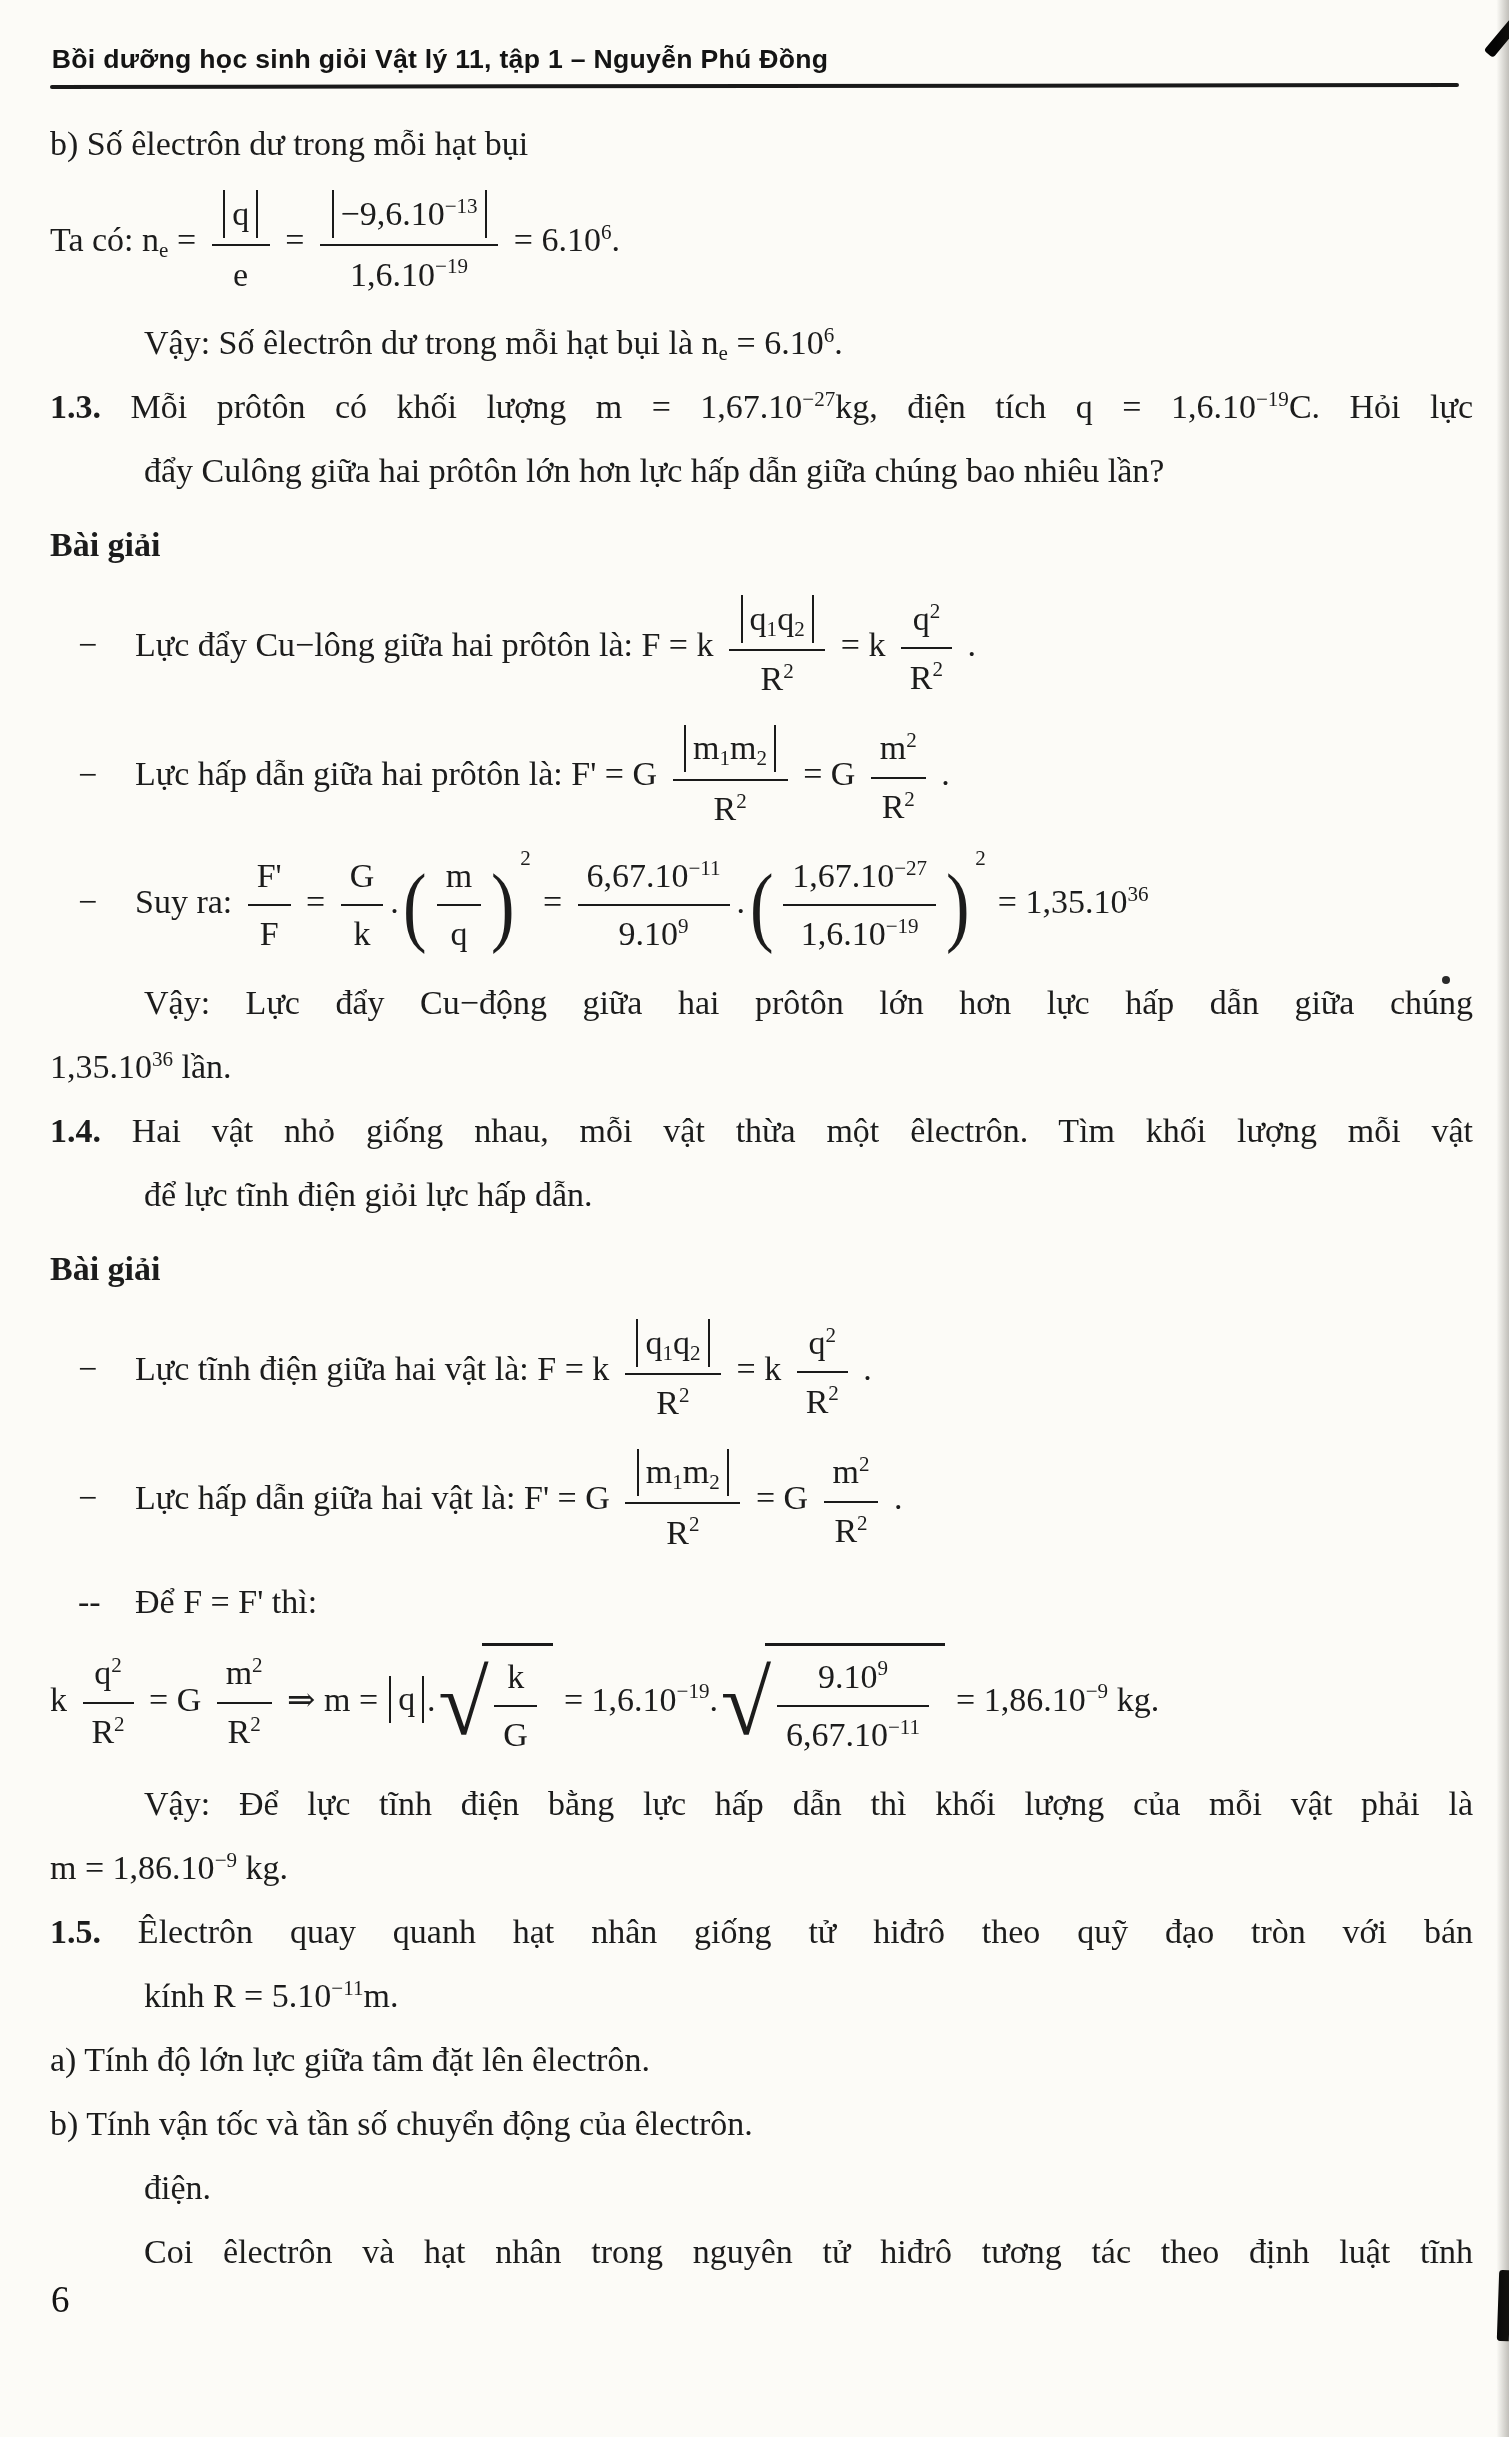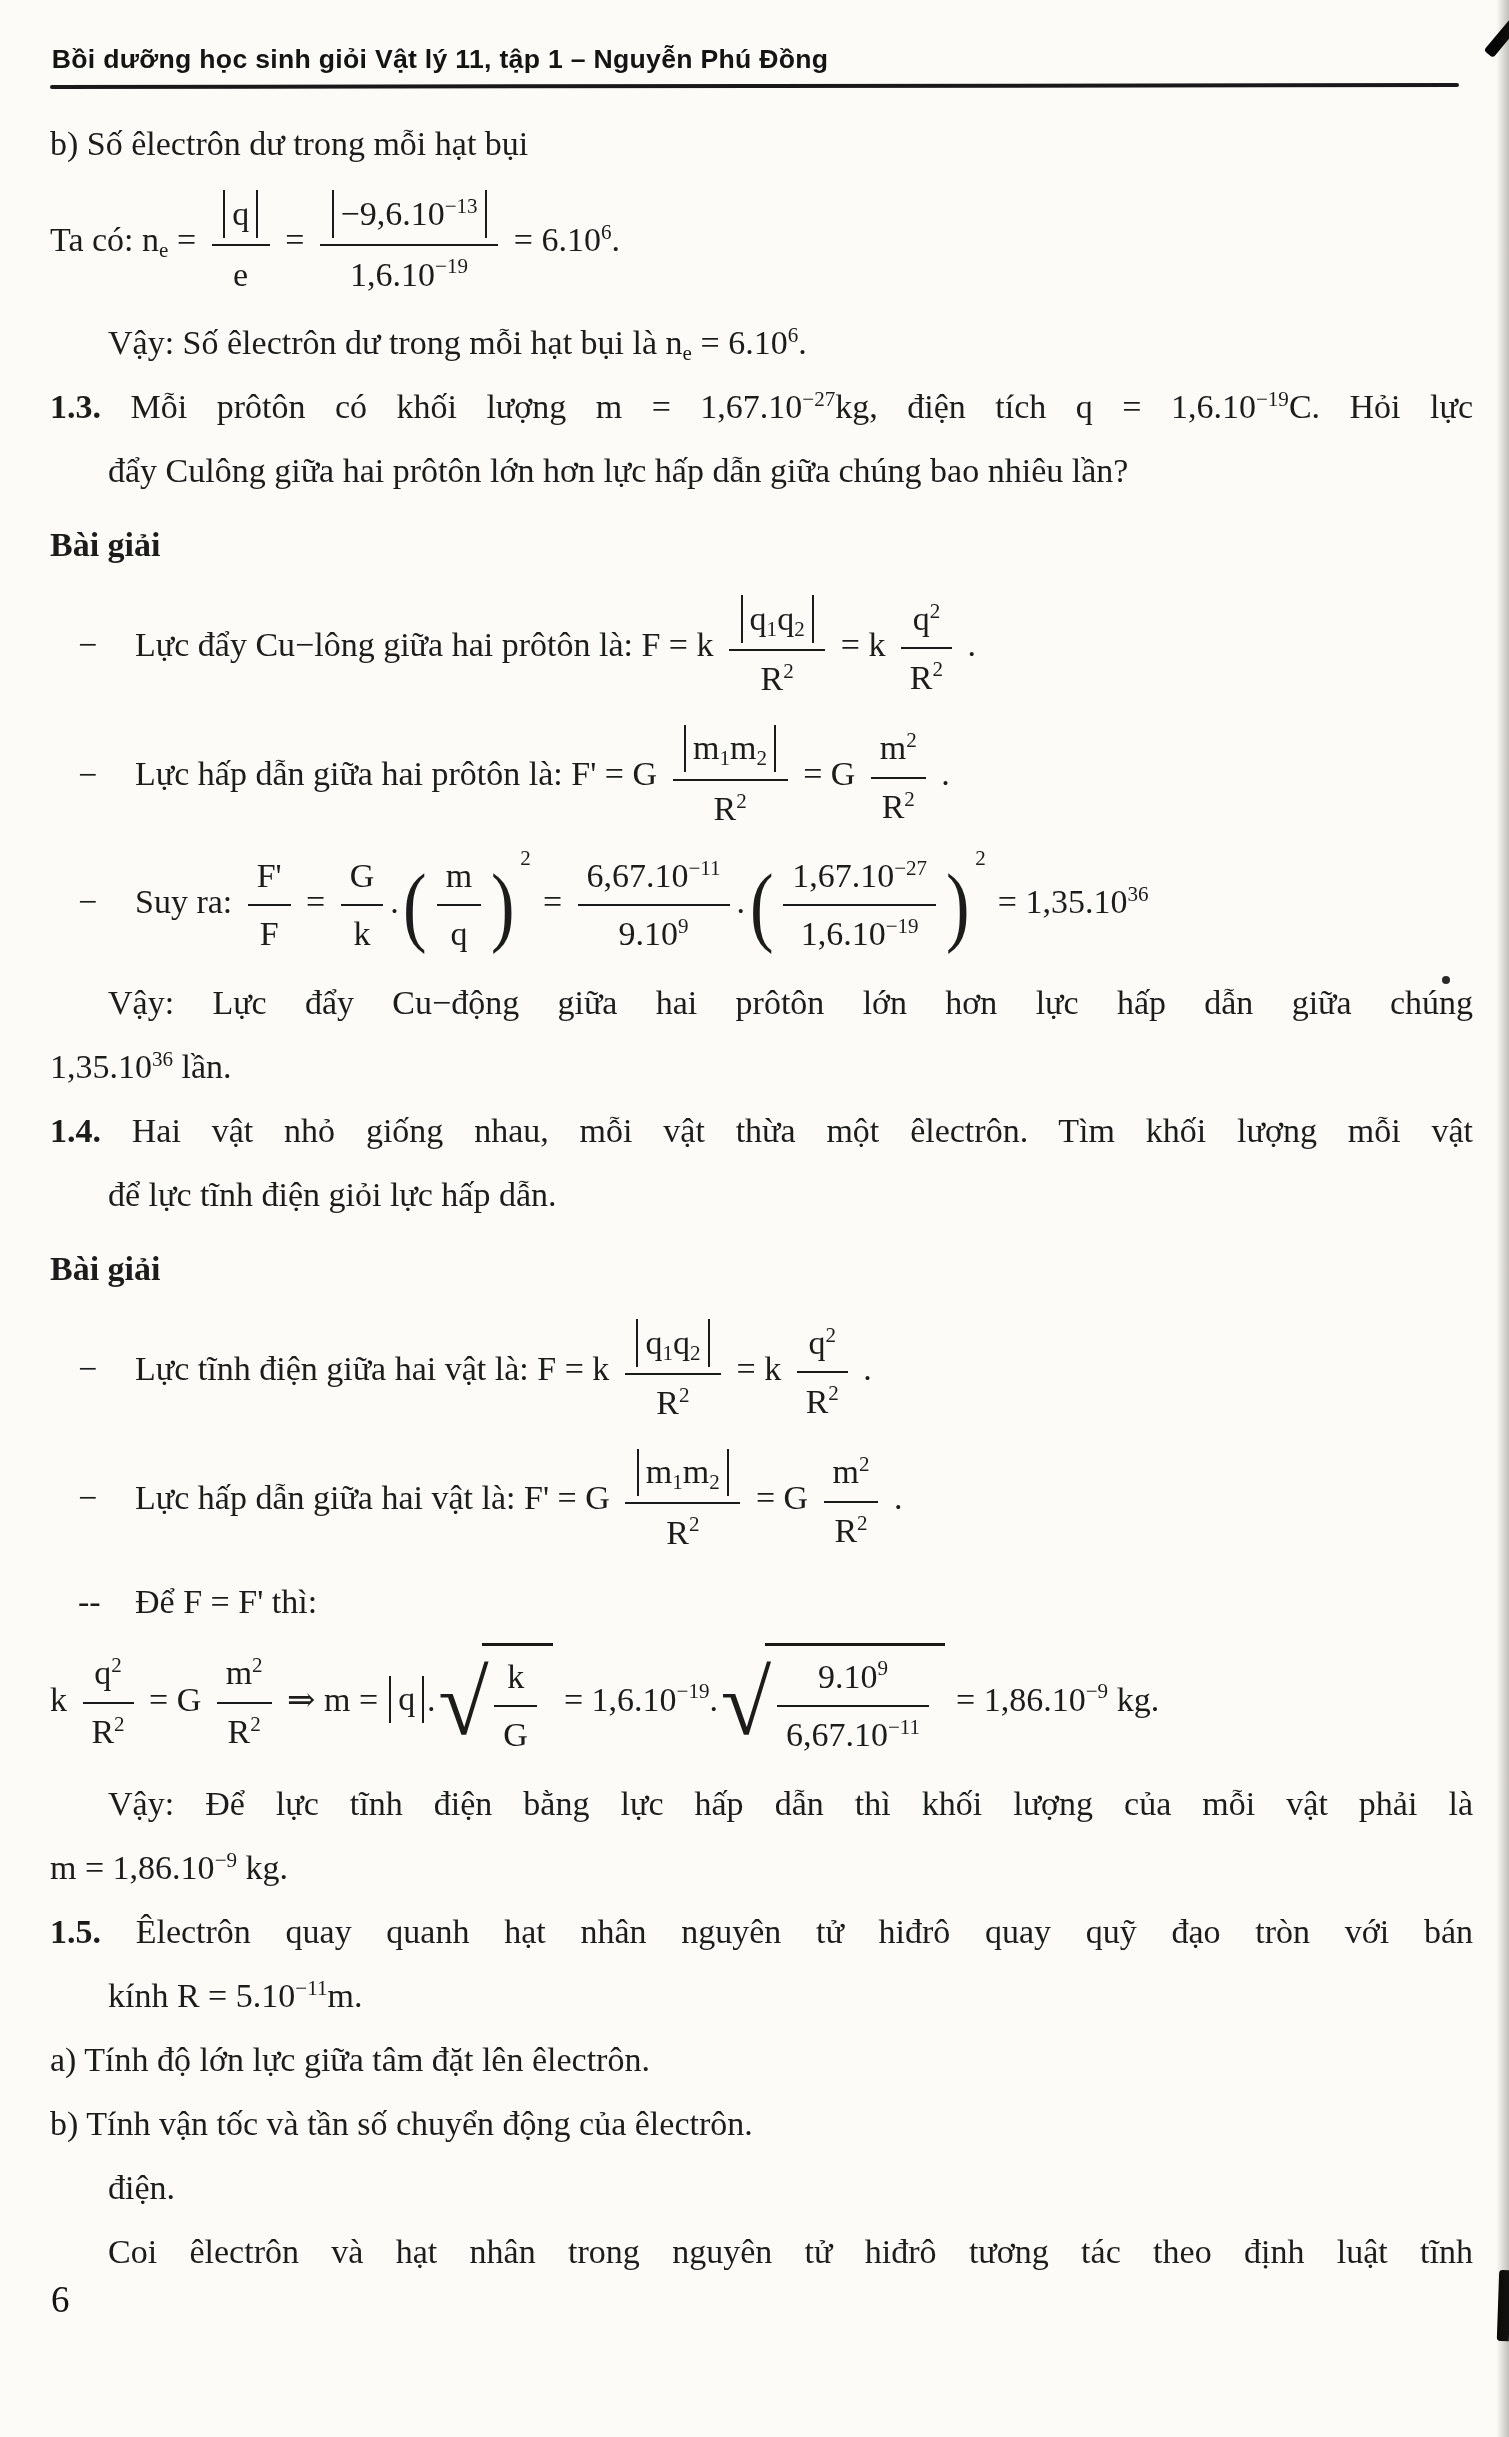--- a/index.html
+++ b/index.html
@@ -26,21 +26,21 @@
     height:4.4px; background:#191919; border-radius:2.7px;
     width:99%;
     transform:rotate(-0.08deg);
     margin-bottom:26.6px;
   }
 
   .lines { }
   .line { margin:6.2px 0; line-height:1.7; }
   .line.math { margin:12.4px 0; white-space:nowrap; }
   .ind-a { }
-  .ind-b { margin-left:58px; }
+  .ind-b { margin-left:94px; }
   .center { text-align:left; margin:16px 0; }
   .just { text-align:justify; text-align-last:justify; }
   .tx.bold { font-weight:700; }
 
   .marker { display:inline-block; margin-left:28px; width:57px; }
 
   sup, sub { font-size:0.62em; line-height:0; position:relative; vertical-align:baseline; }
   sup { top:-0.58em; }
   sub { top:0.28em; }
 
@@ -153,21 +153,21 @@
             <span class="sqrt-sign">√</span>
             <span class="sqrt-body">
               <span class="frac">
                 <span class="num"><span class="tx">9.10</span><sup>9</sup></span>
                 <span class="den"><span class="tx">6,67.10</span><sup>−11</sup></span>
               </span>
             </span>
           </span><span class="tx"> = 1,86.10</span><sup>−9</sup><span class="tx"> kg.</span></div>
         <div class="line ind-b just"><span class="tx">Vậy: Để lực tĩnh điện bằng lực hấp dẫn thì khối lượng của mỗi vật phải là</span></div>
         <div class="line ind-a"><span class="tx">m = 1,86.10</span><sup>−9</sup><span class="tx"> kg.</span></div>
-        <div class="line ind-a just"><span class="tx bold">1.5.</span><span class="tx"> Êlectrôn quay quanh hạt nhân nguyên tử hiđrô quay quỹ đạo tròn với bán</span></div>
+        <div class="line ind-a just"><span class="tx bold">1.5.</span><span class="tx"> Êlectrôn quay quanh hạt nhân giống tử hiđrô theo quỹ đạo tròn với bán</span></div>
         <div class="line ind-b"><span class="tx">kính R = 5.10</span><sup>−11</sup><span class="tx">m.</span></div>
         <div class="line ind-a"><span class="tx">a)  Tính độ lớn lực giữa tâm đặt lên êlectrôn.</span></div>
         <div class="line ind-a"><span class="tx">b)  Tính vận tốc và tần số chuyển động của êlectrôn.</span></div>
         <div class="line ind-b"><span class="tx">điện.</span></div>
         <div class="line ind-b just"><span class="tx">Coi êlectrôn và hạt nhân trong nguyên tử hiđrô tương tác theo định luật tĩnh</span></div>
       </div>
   </div>
 
   <div class="page-number">6</div>
 

